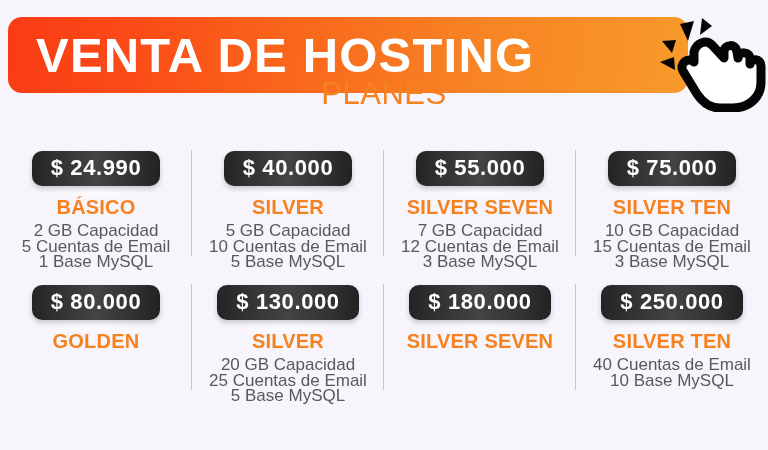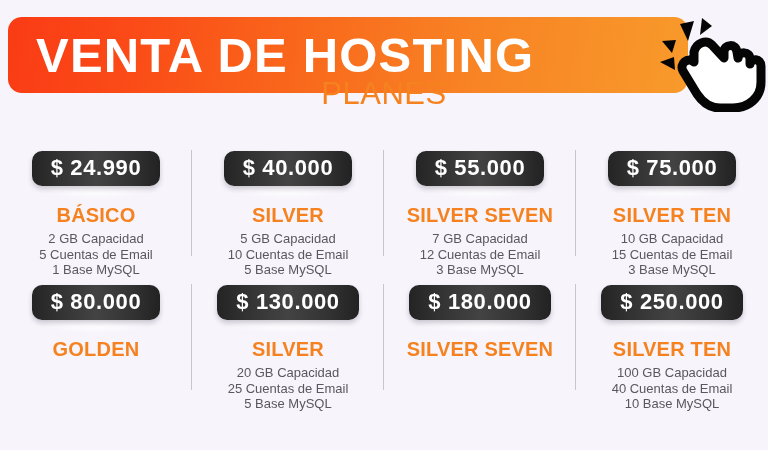--- a/index.html
+++ b/index.html
@@ -126,33 +126,33 @@
     color: #ffffff;
     font-size: 22px;
     font-weight: bold;
     letter-spacing: 0.6px;
     line-height: 1;
     white-space: nowrap;
     box-shadow: 0 3px 5px rgba(40,30,60,0.22);
   }
 
   .plan-name {
-    margin-top: 18px;
+    margin-top: 10px;
     color: #f5821f;
     font-size: 20px;
     font-weight: bold;
     letter-spacing: 0.2px;
     line-height: 1.1;
     white-space: nowrap;
   }
 
   .plan-features {
     margin-top: 5px;
     color: #59585e;
-    font-size: 13px;
+    font-size: 17px;
     line-height: 15.5px;
   }
   .plan-features div {
     white-space: nowrap;
   }
 </style>
 </head>
 <body>
 
 <div id="promo-page">
@@ -267,20 +267,19 @@
       </div>
       <div class="plan-name">SILVER SEVEN</div>
     </div>
 
     <div class="plan-card">
       <div class="price-badge-shell">
         <div class="price-badge">$ 250.000</div>
       </div>
       <div class="plan-name">SILVER TEN</div>
       <div class="plan-features">
-        <div>100 GB Capacidad</div>
         <div>40 Cuentas de Email</div>
         <div>10 Base MySQL</div>
       </div>
     </div>
 
   </div>
 </div>
 
 </body></html>

